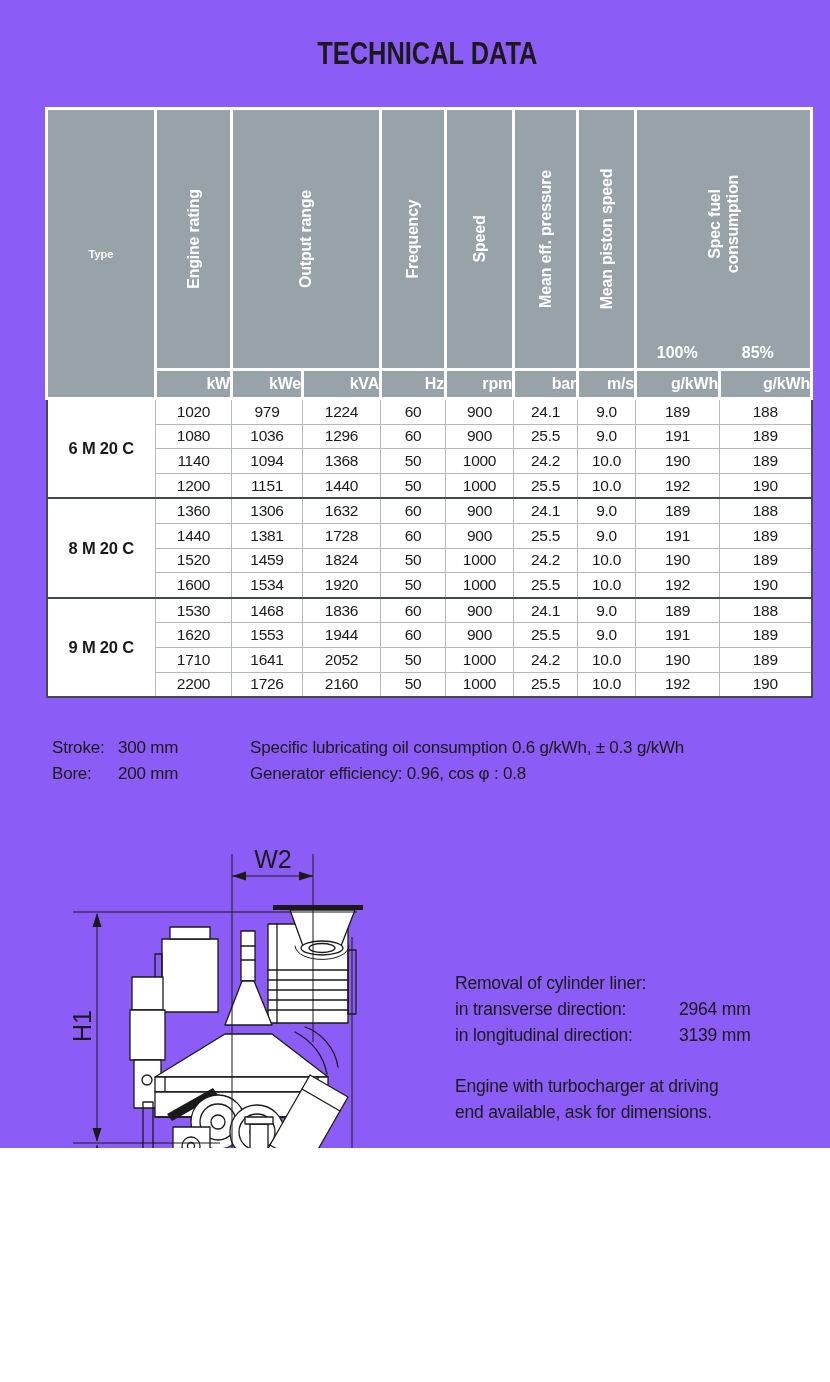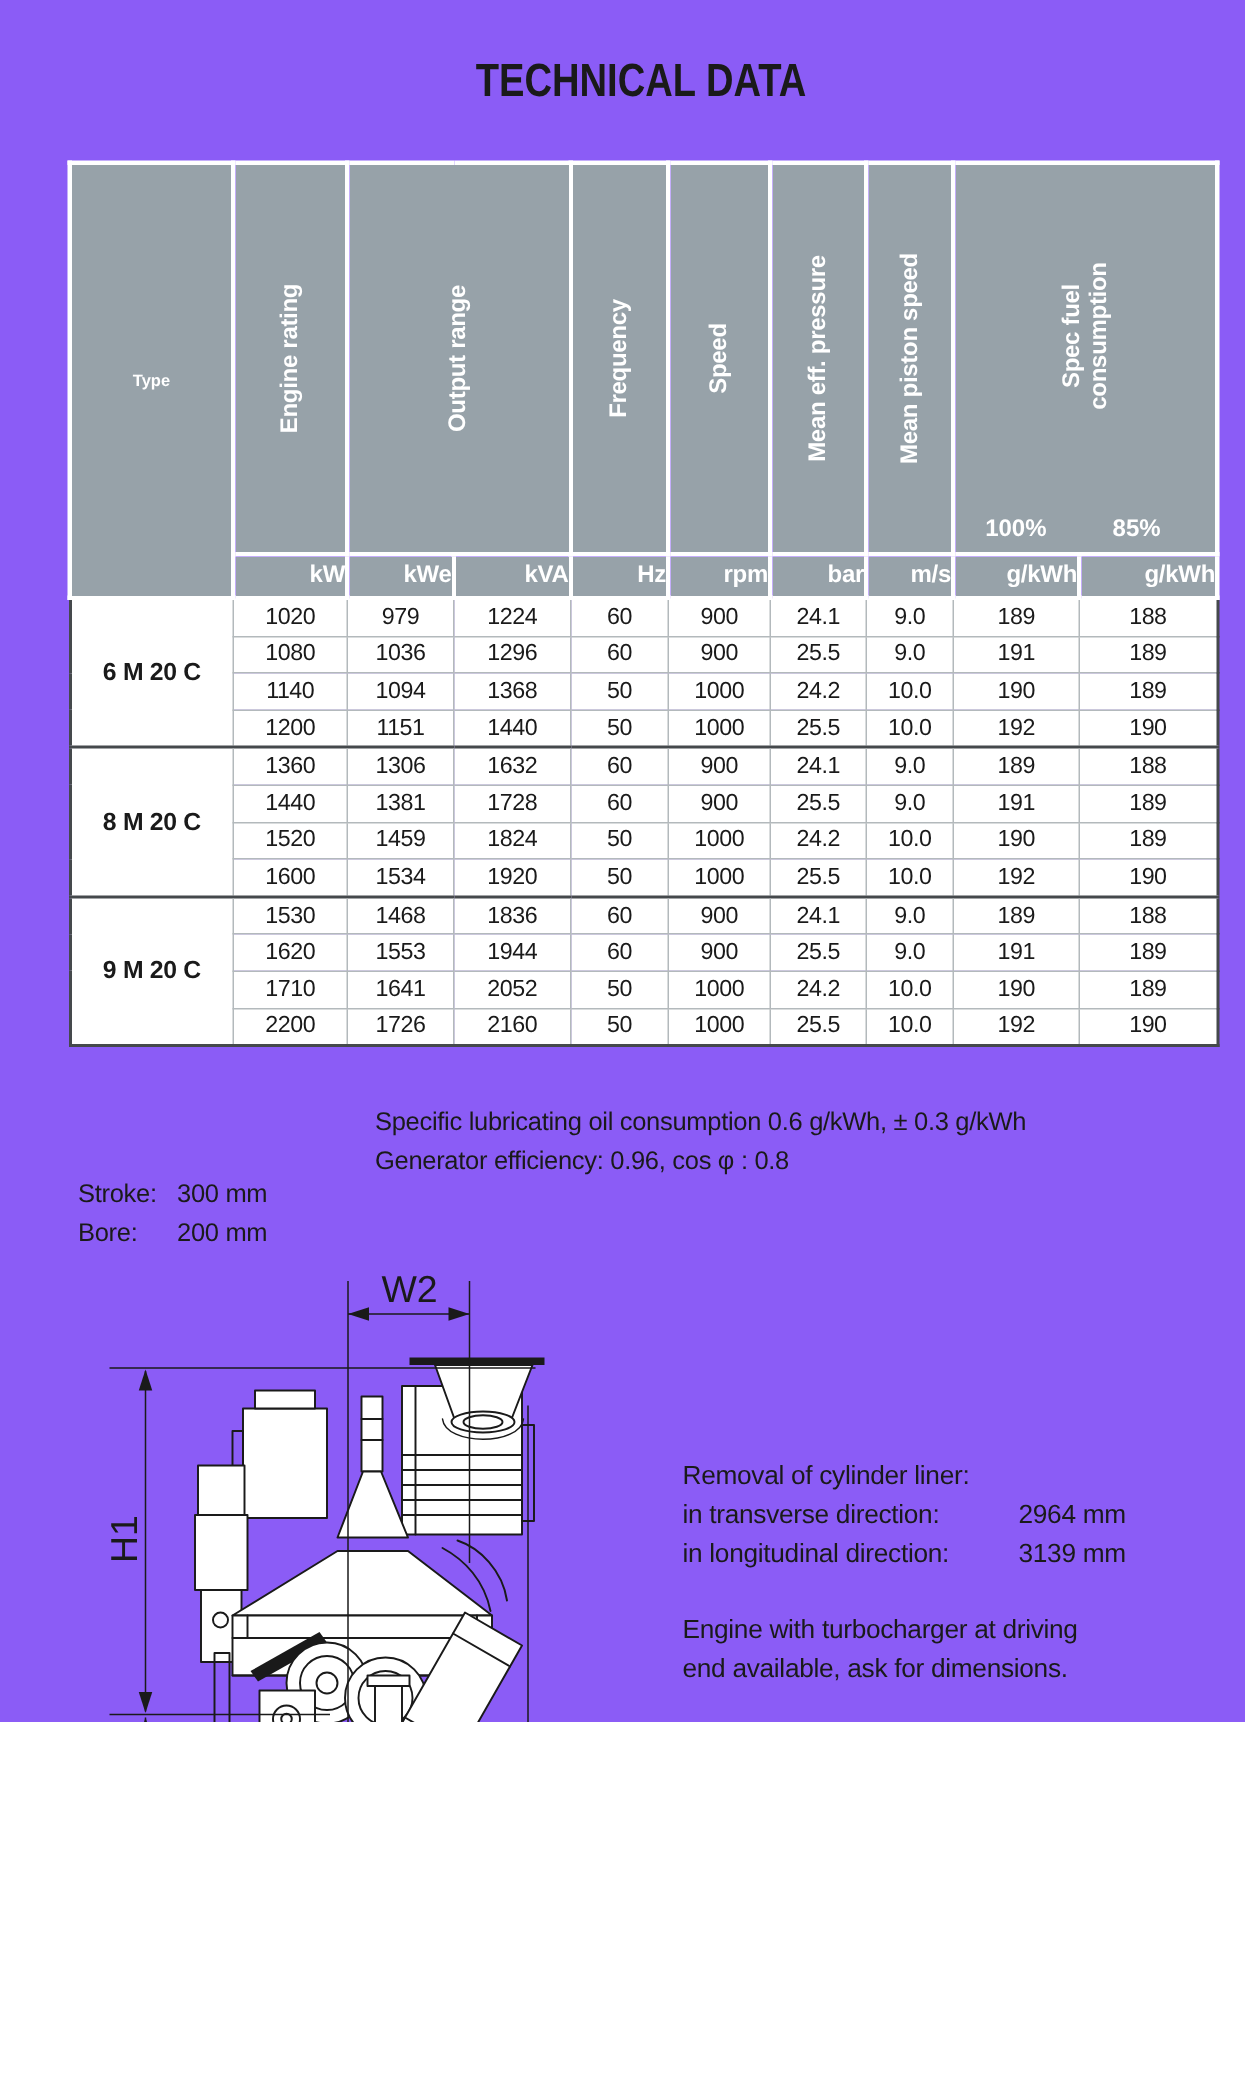--- a/index.html
+++ b/index.html
@@ -24,21 +24,21 @@
   th.sfc .loads{position:absolute;left:0;right:12px;bottom:6px;display:flex;}
   th.sfc .loads i{flex:1;font-style:normal;font-size:16px;text-align:center;}
   tbody{border:2px solid #45494c;}
   tbody td{border:1px solid #b3b9bc;height:23.6px;text-align:center;vertical-align:middle;
            font-size:15.5px;letter-spacing:-.3px;background:#fff;}
   tbody tr.grp-first td{border-top:2px solid #45494c;}
   tbody td.type-cell{font-weight:bold;font-size:16.5px;letter-spacing:-.2px;}
   
   .notes{position:absolute;left:52px;top:735px;width:745px;display:flex;font-size:17px;
          line-height:26px;letter-spacing:-.2px;}
-  .notes-left{width:198px;flex:none;margin-top:48px;}
+  .notes-left{width:198px;flex:none;}
   .nlbl{display:inline-block;min-width:66px;}
   .notes-right div{white-space:nowrap;}
   
   svg.drawing{position:absolute;left:60px;top:845px;}
   svg.drawing text{font-family:"Liberation Sans",sans-serif;font-size:25px;fill:#1a1a1a;}
   
   .info{position:absolute;left:455px;top:945px;width:345px;font-size:17.5px;line-height:26px;
         letter-spacing:-.2px;}
   .igap{height:25px;}
   .ilbl{display:inline-block;min-width:224px;}

